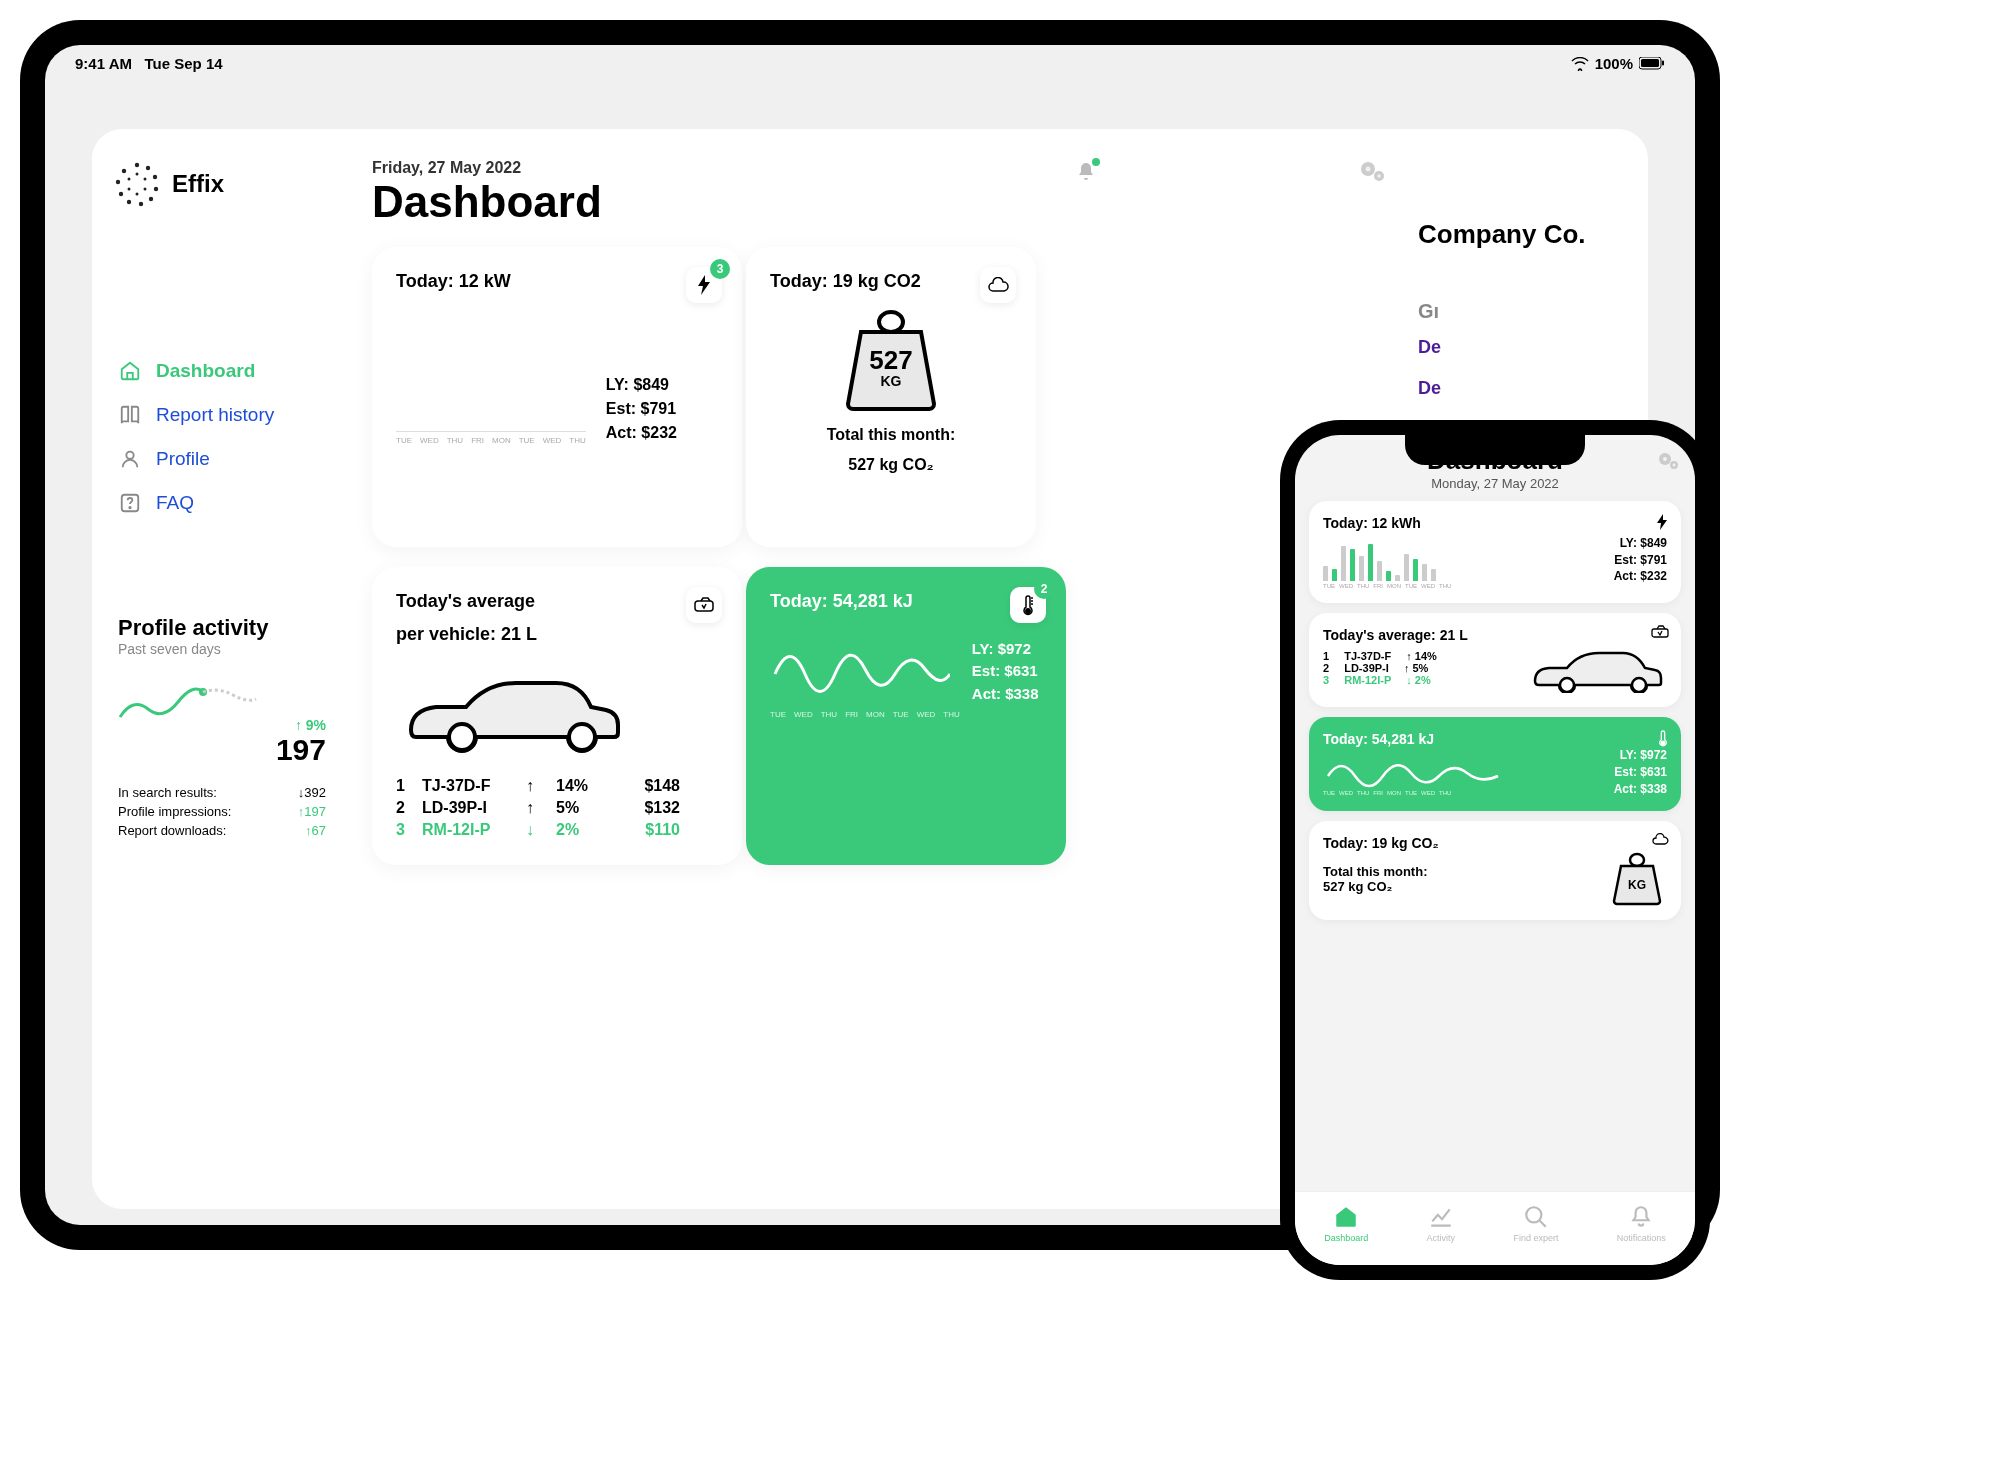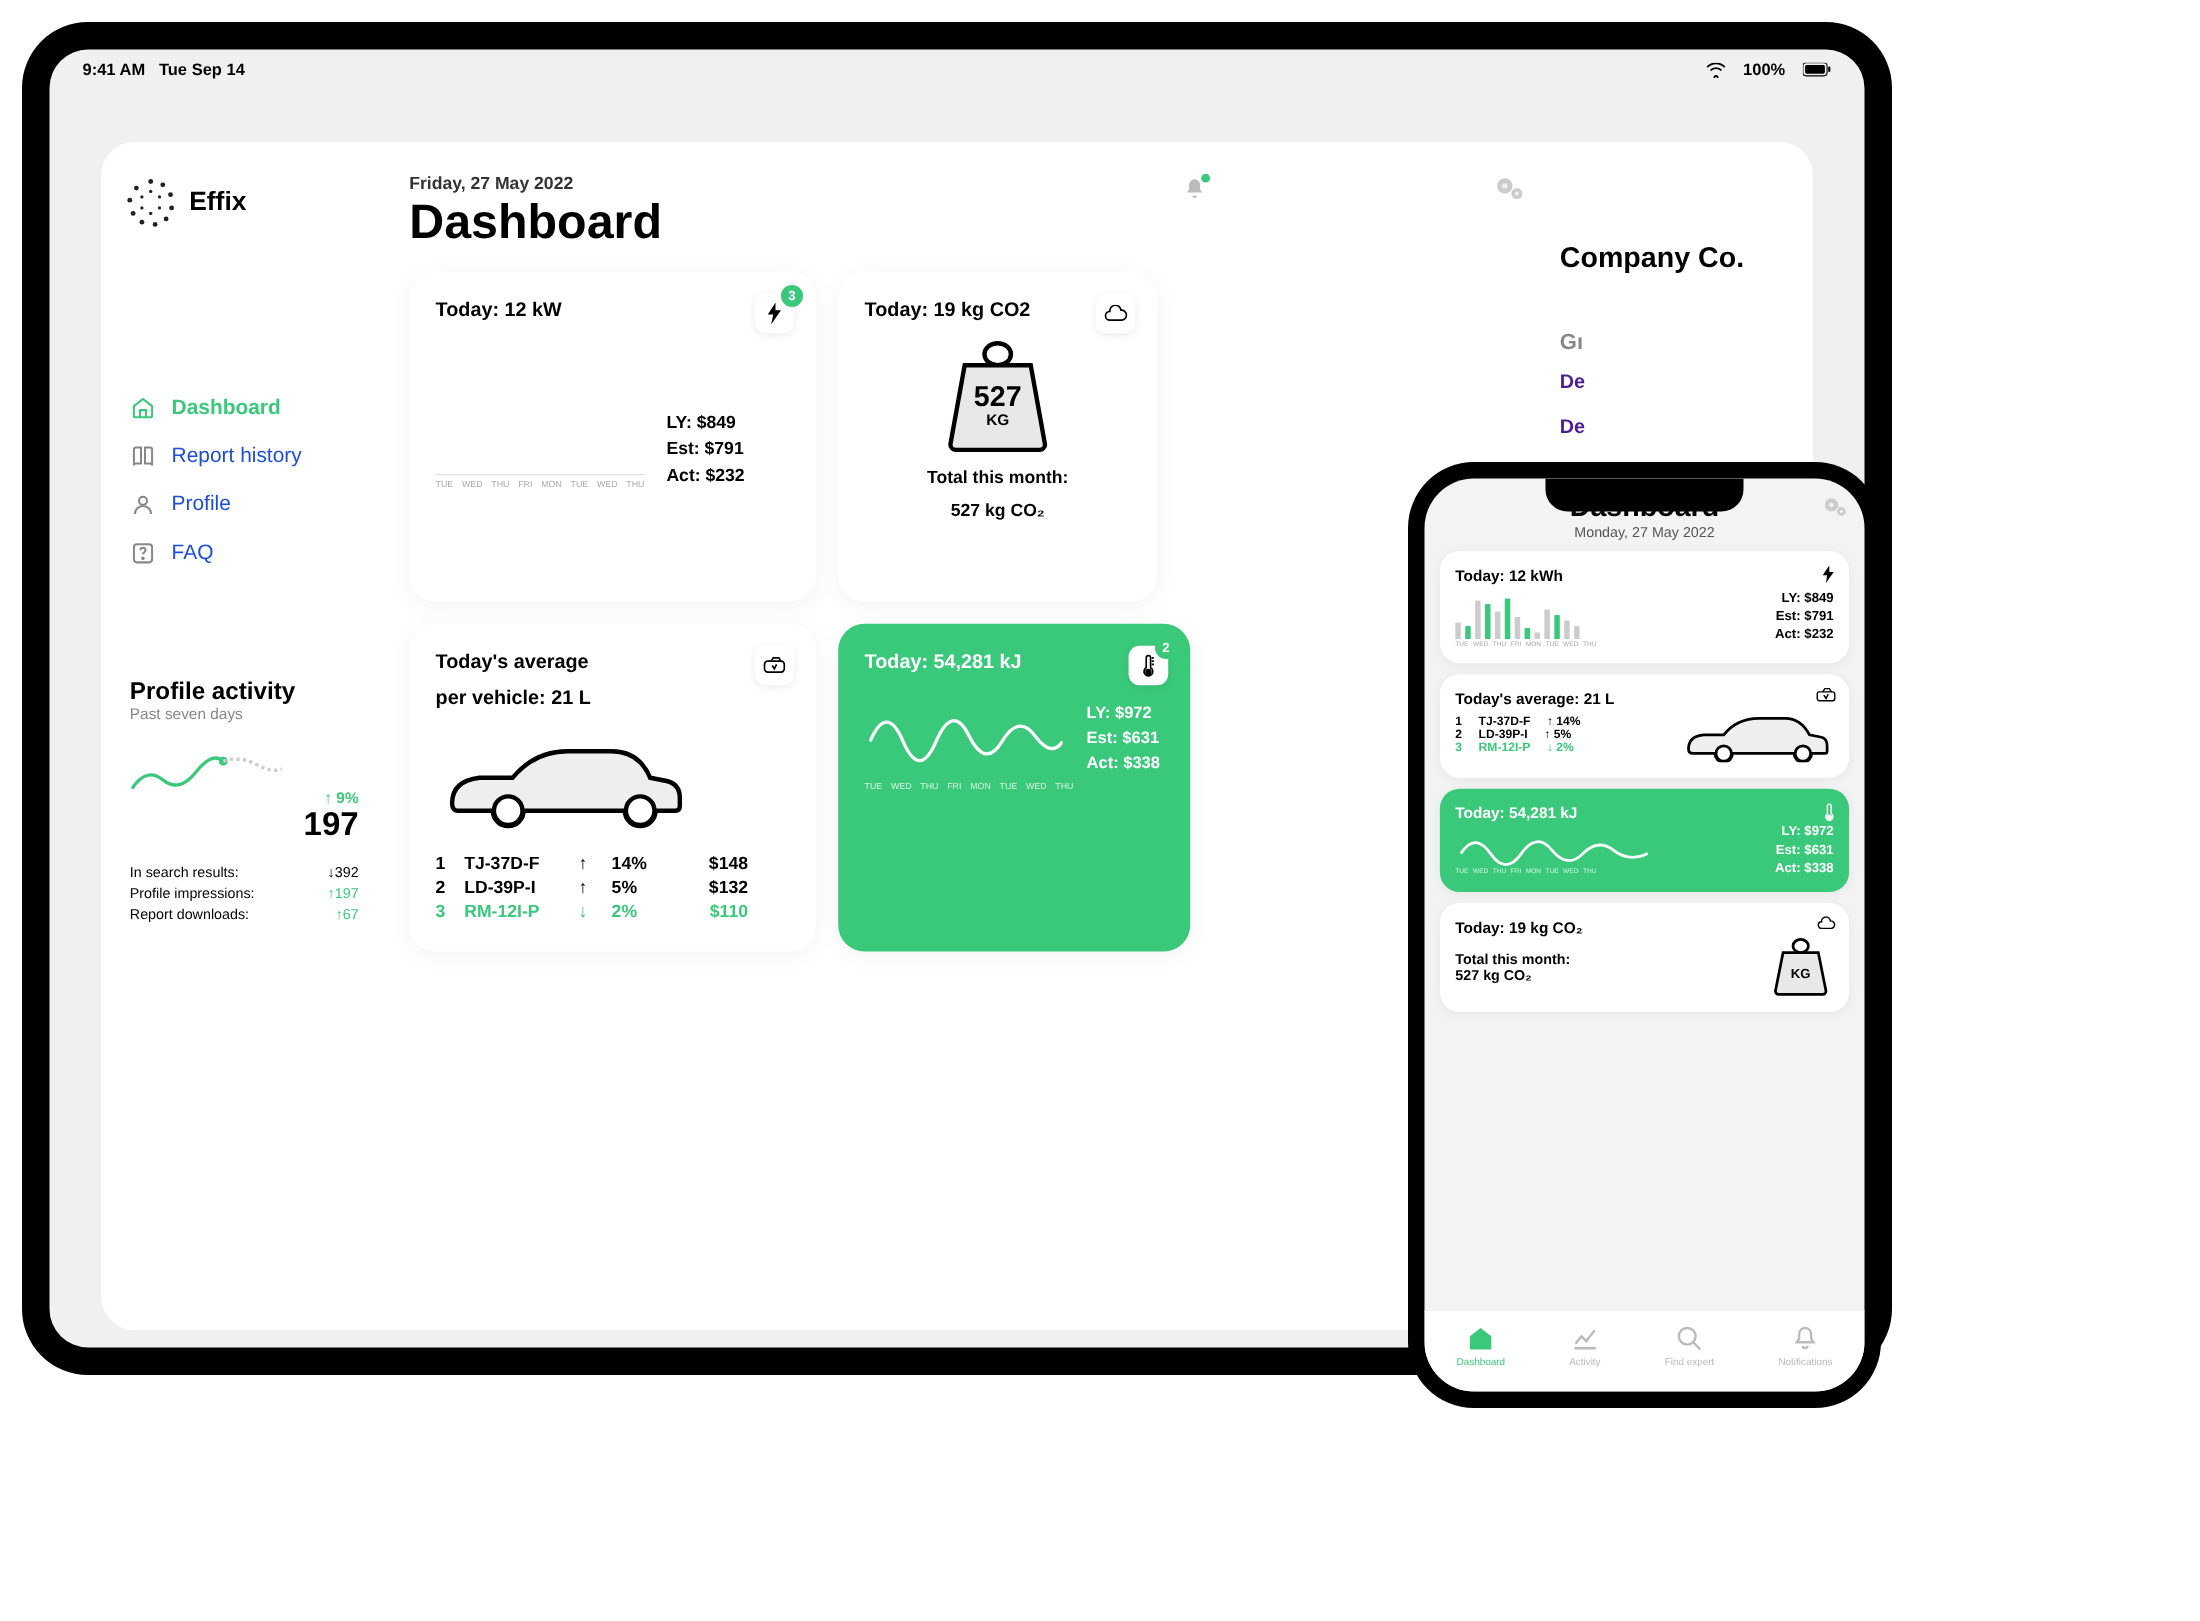--- a/index.html
+++ b/index.html
@@ -9,21 +9,21 @@
 .ipad-frame { position: absolute; top: 20px; left: 20px; width: 1700px; height: 1230px; background: #000; border-radius: 60px; padding: 25px; }
 .ipad-screen { width: 100%; height: 100%; background: #f0f0f0; border-radius: 35px; overflow: hidden; position: relative; }
 
 
 .iphone-frame { position: absolute; top: 420px; left: 1280px; width: 430px; height: 860px; background: #000; border-radius: 60px; padding: 15px; z-index: 100; }
 .iphone-screen { width: 100%; height: 100%; background: #f3f3f3; border-radius: 45px; overflow: hidden; position: relative; }
 .notch { position: absolute; top: 0; left: 50%; transform: translateX(-50%); width: 180px; height: 30px; background: #000; border-radius: 0 0 20px 20px; z-index: 10; }
 
 
 .ipad-status { display: flex; justify-content: space-between; padding: 10px 30px; font-size: 15px; font-weight: 700; }
-.ipad-status-right { display: flex; align-items: center; gap: 16px; }
+.ipad-status-right { display: flex; align-items: center; gap: 6px; }
 .iphone-status { display: flex; justify-content: space-between; padding: 14px 30px 0; font-size: 16px; font-weight: 700; }
 .iphone-status-right { display: flex; align-items: center; gap: 4px; }
 
 
 .ipad-app { background: #fff; margin: 47px; border-radius: 30px; height: calc(100% - 100px); display: flex; }
 .sidebar { width: 260px; padding: 30px 20px; }
 .logo-block { display: flex; align-items: center; gap: 10px; margin-bottom: 140px; }
 .logo-dots { width: 50px; height: 50px; position: relative; }
 .logo-text { font-size: 24px; font-weight: 700; }
 .nav-list { list-style: none; margin-bottom: 80px; }
@@ -45,21 +45,21 @@
 .pa-row .pos::before { content: "↑"; }
 
 .main { flex: 1; padding: 30px 20px; }
 .main-header { display: flex; justify-content: space-between; align-items: flex-start; margin-bottom: 20px; }
 .date-line { font-size: 16px; font-weight: 600; color: #333; }
 .page-title { font-size: 44px; font-weight: 800; }
 .header-icons { display: flex; gap: 260px; align-items: center; color: #aaa; }
 .bell { position: relative; }
 .bell-dot { position: absolute; top: -2px; right: -2px; width: 8px; height: 8px; background: #3ac97b; border-radius: 50%; }
 
-.cards-row { display: flex; gap: 20px; margin-bottom: 20px; }
+.cards-row { display: flex; gap: 4px; margin-bottom: 20px; }
 .card { background: #fff; border-radius: 24px; padding: 24px; box-shadow: 0 4px 20px rgba(0,0,0,0.05); position: relative; }
 .card-title { font-size: 18px; font-weight: 700; margin-bottom: 12px; }
 .card-icon-wrap { position: absolute; top: 20px; right: 20px; width: 36px; height: 36px; background: #fff; border-radius: 10px; display: flex; align-items: center; justify-content: center; box-shadow: 0 2px 8px rgba(0,0,0,0.08); }
 .badge { position: absolute; top: -8px; right: -8px; width: 20px; height: 20px; background: #3ac97b; color: #fff; border-radius: 50%; font-size: 12px; font-weight: 700; display: flex; align-items: center; justify-content: center; }
 
 .card-kw { width: 370px; }
 .kw-body { display: flex; gap: 20px; align-items: flex-end; margin-top:40px;}
 .kw-stats { font-size: 16px; font-weight: 700; text-align: left; line-height: 1.5; }
 .bar-chart { display: flex; align-items: flex-end; gap: 6px; height: 100px; border-bottom: 1px solid #ddd; }
 .bar-group { display: flex; gap: 2px; align-items: flex-end; }

